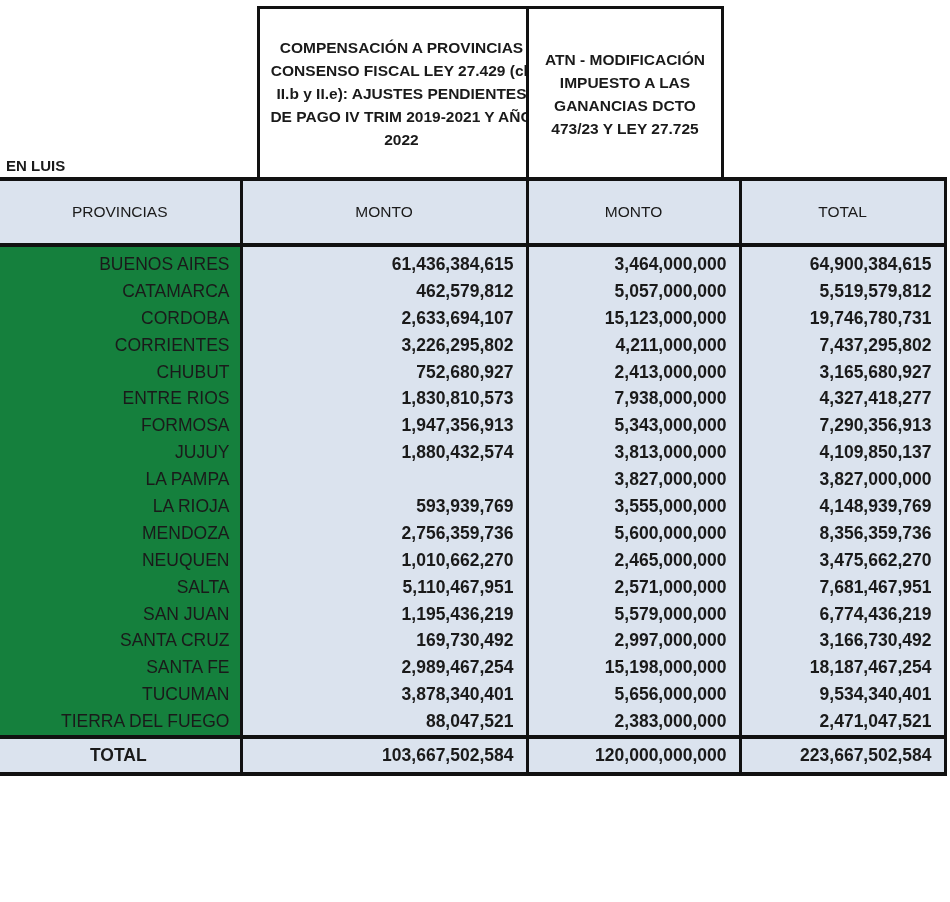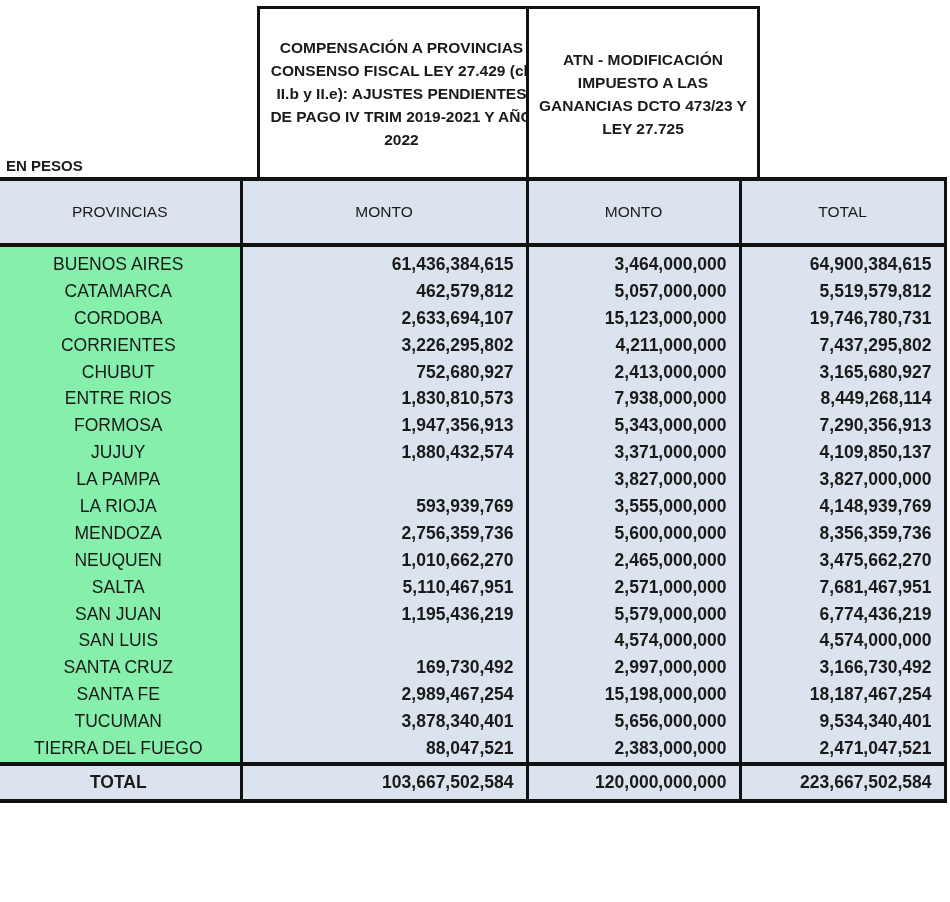--- a/index.html
+++ b/index.html
@@ -13,21 +13,21 @@
   
   .hdr-box {
     position: absolute; top: 6px; height: 172px;
     border: 3px solid #111; border-bottom: none;
     background: #ffffff;
     display: flex; align-items: center; justify-content: center;
     text-align: center; font-weight: bold; font-size: 15.5px; line-height: 23px;
     box-sizing: border-box; padding: 0 8px;
   }
   .hdr-box.c1 { left: 257px; width: 289px; }
-  .hdr-box.c2 { left: 526px; width: 234px; }
+  .hdr-box.c2 { left: 526px; width: 198px; }
   .en-pesos {
     position: absolute; left: 6px; top: 157px;
     font-weight: bold; font-size: 15px;
   }
 
   
   .grid {
     position: absolute; left: 0; top: 177px; width: 945px;
     border-collapse: collapse; table-layout: fixed;
   }
@@ -42,37 +42,37 @@
     border-left: 3px solid #111; border-right: 3px solid #111;
   }
   .grid th.first { border-left: none; }
 
   .grid td {
     height: 26.9px; padding: 0 10px; font-size: 17.5px; white-space: nowrap;
     border-left: 3px solid #111; border-right: 3px solid #111;
     background: #dbe3ee;
   }
   .grid td.prov {
-    background: #86efac; border-left: none; text-align: center;
+    background: #15803d; border-left: none; text-align: right;
     font-weight: normal; padding-left: 7px; font-size: 17.5px;
   }
   .grid td.num { text-align: right; font-weight: bold; padding-right: 12px; }
   .grid tr.first-row td { padding-top: 4px; }
 
   .grid tr.total td {
     height: 33px; border-top: 4px solid #111; border-bottom: 4px solid #111;
     background: #dbe3ee; font-weight: bold;
   }
   .grid tr.total td.prov { background: #dbe3ee; text-align: center; font-weight: bold; }
 </style>
 </head>
 <body>
 
 <div class="sheet">
-  <div class="en-pesos">EN PESOS</div>
+  <div class="en-pesos">EN LUIS</div>
   <div class="hdr-box c1">
     <span>COMPENSACIÓN A PROVINCIAS CONSENSO FISCAL LEY 27.429 (cl. II.b y II.e): AJUSTES PENDIENTES DE PAGO IV TRIM 2019-2021 Y AÑO 2022</span>
   </div>
   <div class="hdr-box c2">
     <span>ATN - MODIFICACIÓN IMPUESTO A LAS GANANCIAS DCTO 473/23 Y LEY 27.725</span>
   </div>
 
   <table class="grid">
     <colgroup>
         <col class="c0">
@@ -116,32 +116,32 @@
         <tr>
           <td class="prov">CHUBUT</td>
           <td class="num">752,680,927</td>
           <td class="num">2,413,000,000</td>
           <td class="num">3,165,680,927</td>
         </tr>
         <tr>
           <td class="prov">ENTRE RIOS</td>
           <td class="num">1,830,810,573</td>
           <td class="num">7,938,000,000</td>
-          <td class="num">8,449,268,114</td>
+          <td class="num">4,327,418,277</td>
         </tr>
         <tr>
           <td class="prov">FORMOSA</td>
           <td class="num">1,947,356,913</td>
           <td class="num">5,343,000,000</td>
           <td class="num">7,290,356,913</td>
         </tr>
         <tr>
           <td class="prov">JUJUY</td>
           <td class="num">1,880,432,574</td>
-          <td class="num">3,371,000,000</td>
+          <td class="num">3,813,000,000</td>
           <td class="num">4,109,850,137</td>
         </tr>
         <tr>
           <td class="prov">LA PAMPA</td>
           <td class="num"></td>
           <td class="num">3,827,000,000</td>
           <td class="num">3,827,000,000</td>
         </tr>
         <tr>
           <td class="prov">LA RIOJA</td>
@@ -165,26 +165,20 @@
           <td class="prov">SALTA</td>
           <td class="num">5,110,467,951</td>
           <td class="num">2,571,000,000</td>
           <td class="num">7,681,467,951</td>
         </tr>
         <tr>
           <td class="prov">SAN JUAN</td>
           <td class="num">1,195,436,219</td>
           <td class="num">5,579,000,000</td>
           <td class="num">6,774,436,219</td>
-        </tr>
-        <tr>
-          <td class="prov">SAN LUIS</td>
-          <td class="num"></td>
-          <td class="num">4,574,000,000</td>
-          <td class="num">4,574,000,000</td>
         </tr>
         <tr>
           <td class="prov">SANTA CRUZ</td>
           <td class="num">169,730,492</td>
           <td class="num">2,997,000,000</td>
           <td class="num">3,166,730,492</td>
         </tr>
         <tr>
           <td class="prov">SANTA FE</td>
           <td class="num">2,989,467,254</td>

